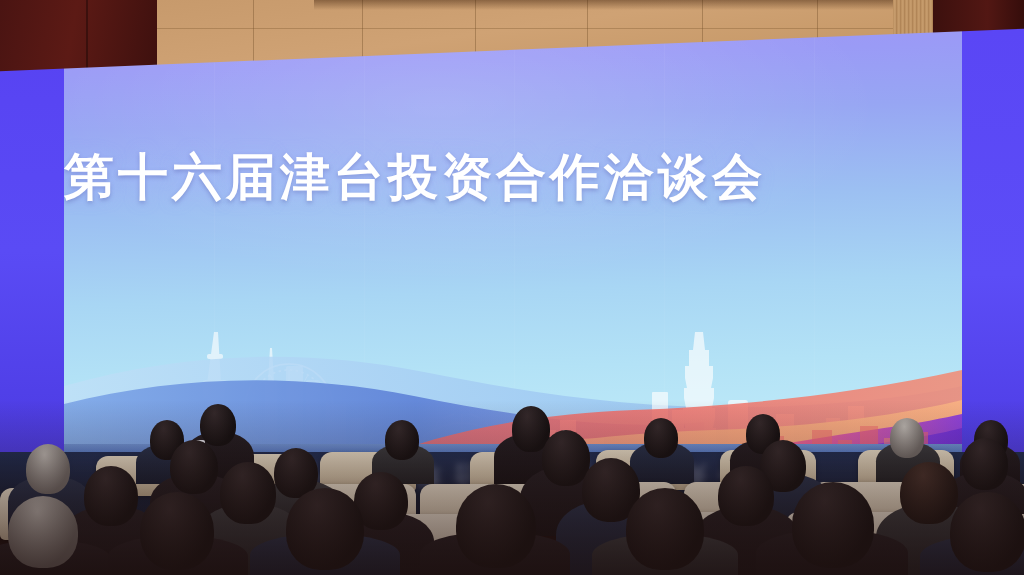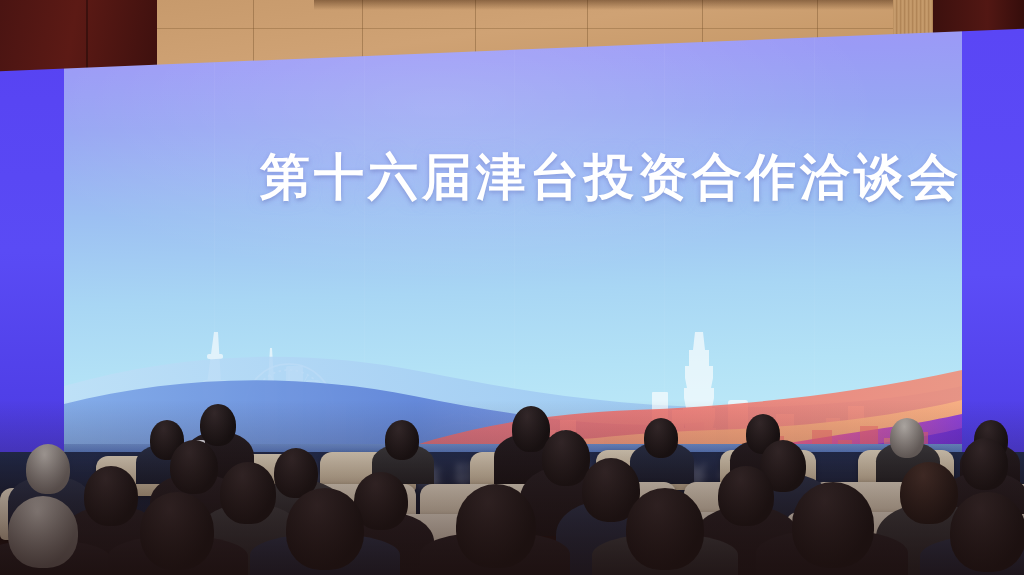--- a/index.html
+++ b/index.html
@@ -73,21 +73,21 @@
     content:""; position:absolute; inset:0;
     background:radial-gradient(ellipse 70% 55% at 42% 18%,rgba(255,255,255,.16),rgba(255,255,255,0) 70%);
   }
 
   
   .led-seam { position:absolute; top:0; width:1px; height:100%; background:rgba(255,255,255,.045); }
 
   
   .led-title {
     position:absolute; left:0; top:118px; width:898px;
-    text-align:right;
+    text-align:left;
     font-size:50px; font-weight:bold; letter-spacing:4px;
     color:#ffffff;
     text-shadow:0 0 14px rgba(160,180,255,.55), 0 2px 4px rgba(60,60,140,.35);
     white-space:nowrap;
   }
 
   
   .art { position:absolute; left:0; bottom:0; width:898px; height:160px; }
   .art svg { display:block; width:898px; height:160px; }
 

